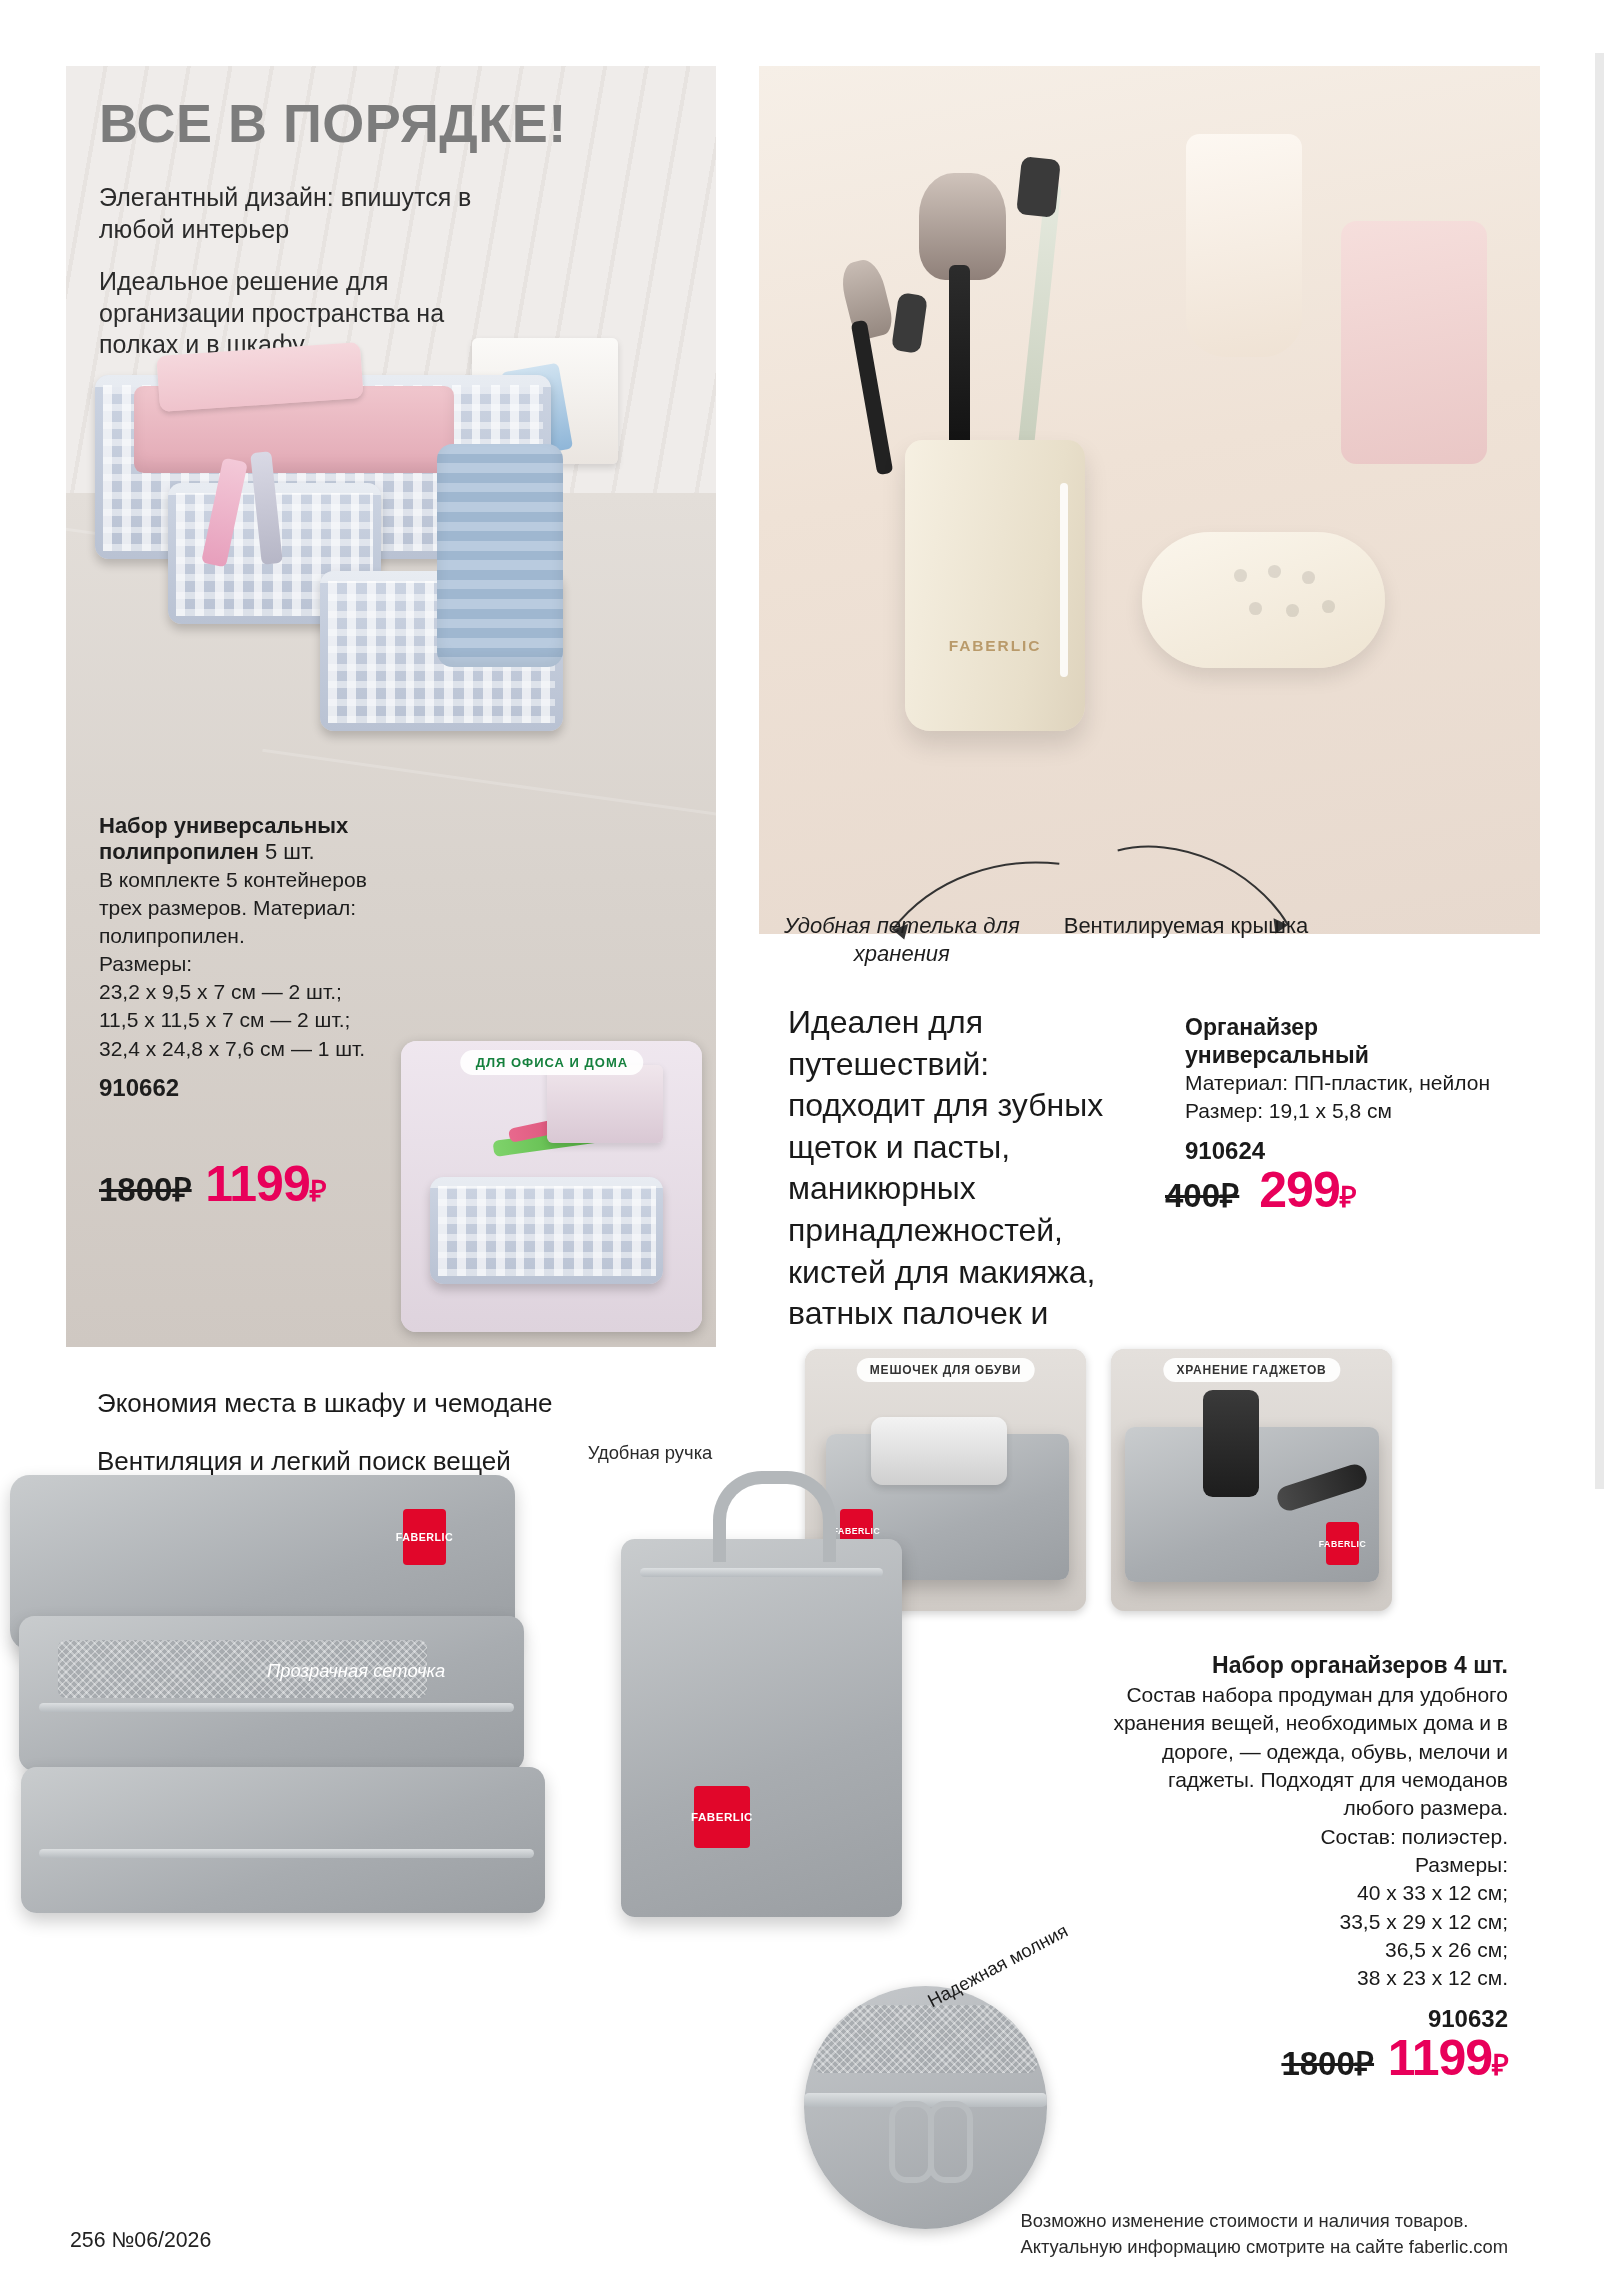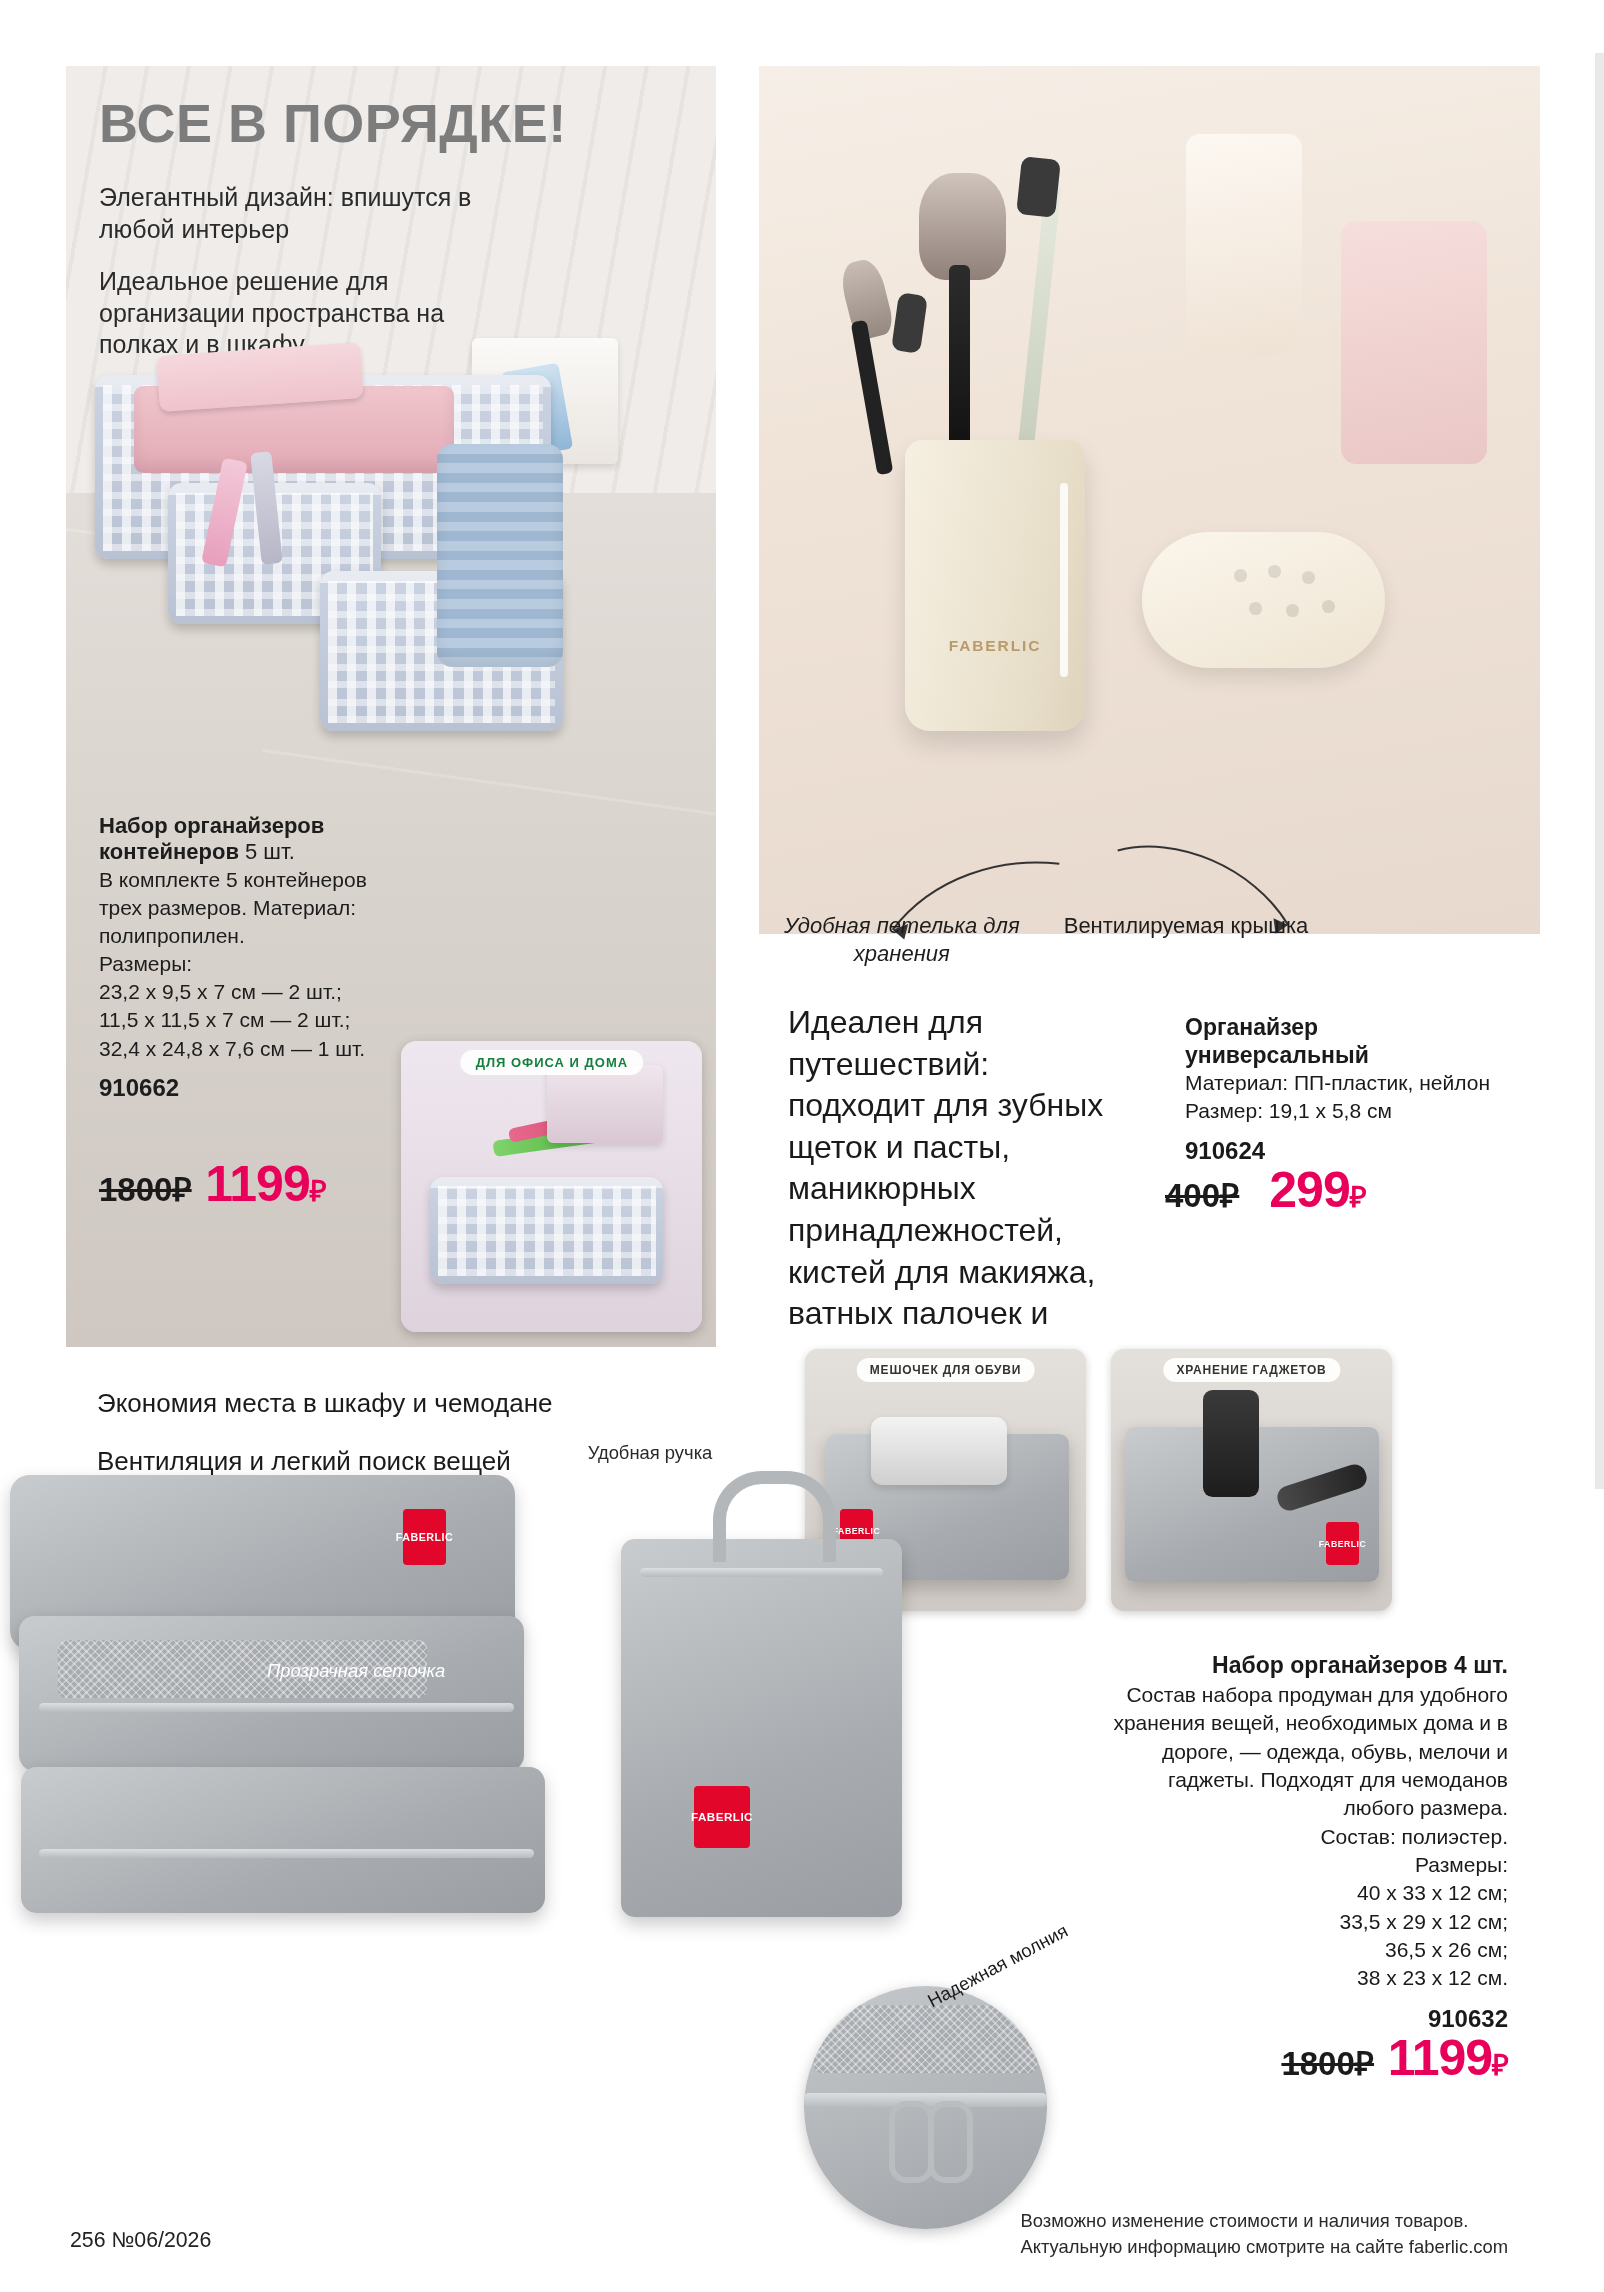--- a/index.html
+++ b/index.html
@@ -138,21 +138,21 @@
   .arrow-svg{position:absolute;}
 
   .desc-right{
     position:absolute;left:29px;top:936px;width:330px;
     font-size:32px;line-height:1.3;color:#1a1a1a;font-weight:500;
   }
   .info-right{
     position:absolute;left:426px;top:936px;width:311px;font-size:21px;line-height:1.34;margin-top:12px;
   }
   .info-right .ttl{font-weight:bold;font-size:23px;line-height:1.2;}
-  .price-row2{position:absolute;left:406px;top:1095px;display:flex;align-items:baseline;gap:30px;}
+  .price-row2{position:absolute;left:406px;top:1095px;display:flex;align-items:baseline;gap:20px;}
 
   
   .bottom{position:absolute;left:0;top:1359px;width:1605px;height:933px;}
   .bottom-bullets{position:absolute;left:97px;top:29px;width:621px;}
   .bottom-bullets p{margin:0 0 27px 0;font-size:26px;color:#1b1b1b;}
 
   .mini-card{
     position:absolute;width:281px;height:262px;border-radius:13.6px;overflow:hidden;
     box-shadow:0 2.9px 8.7px rgba(0,0,0,.18);background:#ded9d4;
   }
@@ -244,21 +244,21 @@
       <div class="brush" style="left:190px;top:386px;width:21.3px;height:112px;background:linear-gradient(180deg,#d9d9e5,#b6b6c6);transform:rotate(-6deg);"></div>
 
       <div class="basket" style="left:254px;top:505px;width:243px;height:160px;">
         <div class="basket-rim"></div>
       </div>
       <div class="towel" style="left:371px;top:378px;width:126px;height:223px;border-radius:15.5px;background:repeating-linear-gradient(0deg,#b9cbdf 0 9.7px,#9fb7d0 9.7px 19.4px);"></div>
     </div>
 
     <div class="info-left">
       <div class="ttl">
-        <span>Набор органайзеров контейнеров</span><span style="font-weight:normal;"> 5 шт.</span>
+        <span>Набор универсальных полипропилен</span><span style="font-weight:normal;"> 5 шт.</span>
       </div>
       <div>В комплекте 5 контейнеров трех размеров. Материал: полипропилен.</div>
       <div>Размеры:</div>
       <div>23,2 х 9,5 х 7 см — 2 шт.;</div>
       <div>11,5 х 11,5 х 7 см — 2 шт.;</div>
       <div>32,4 х 24,8 х 7,6 см — 1 шт.</div>
       <div class="code">910662</div>
     </div>
 
     <div class="price-row">

